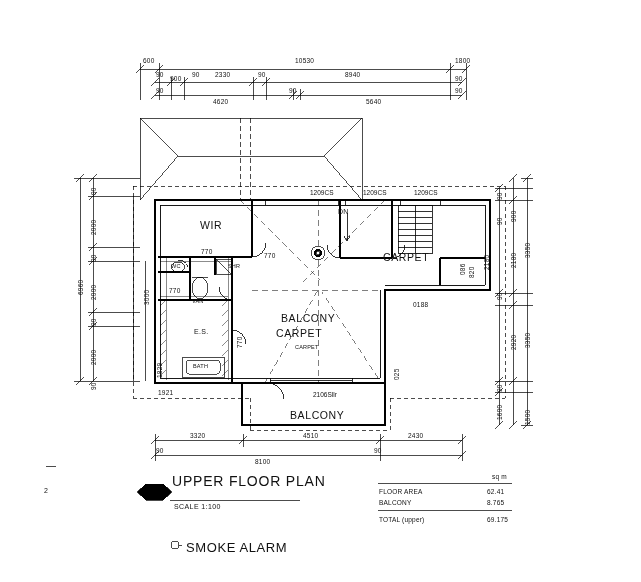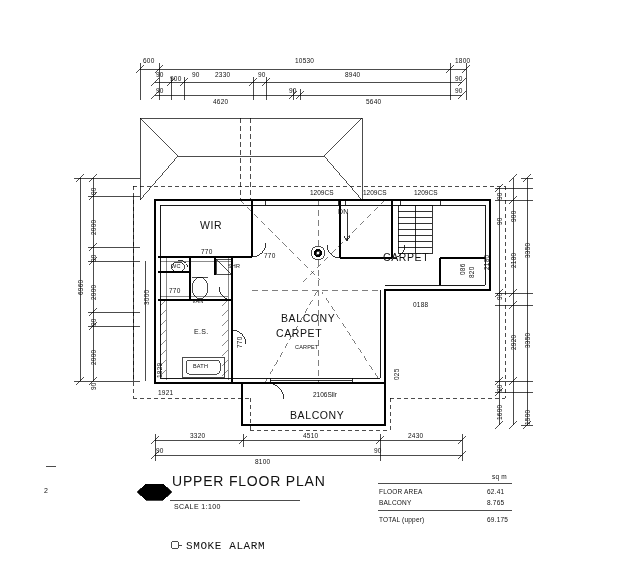--- a/index.html
+++ b/index.html
@@ -55,23 +55,22 @@
   }
   .title {
     font-size: 14px;
     letter-spacing: 0.8px;
   }
   .subtitle {
     font-size: 7px;
     letter-spacing: 0.4px;
   }
   .smoke {
-    font-size: 11px;
+    font-size: 13px;
     letter-spacing: 0.6px;
-    font-family: Liberation Mono, monospace;
   }
   .legend {
     font-size: 6.5px;
     letter-spacing: 0.2px;
   }
   .pagenum {
     font-size: 7px;
   }
 </style>
 </head>

